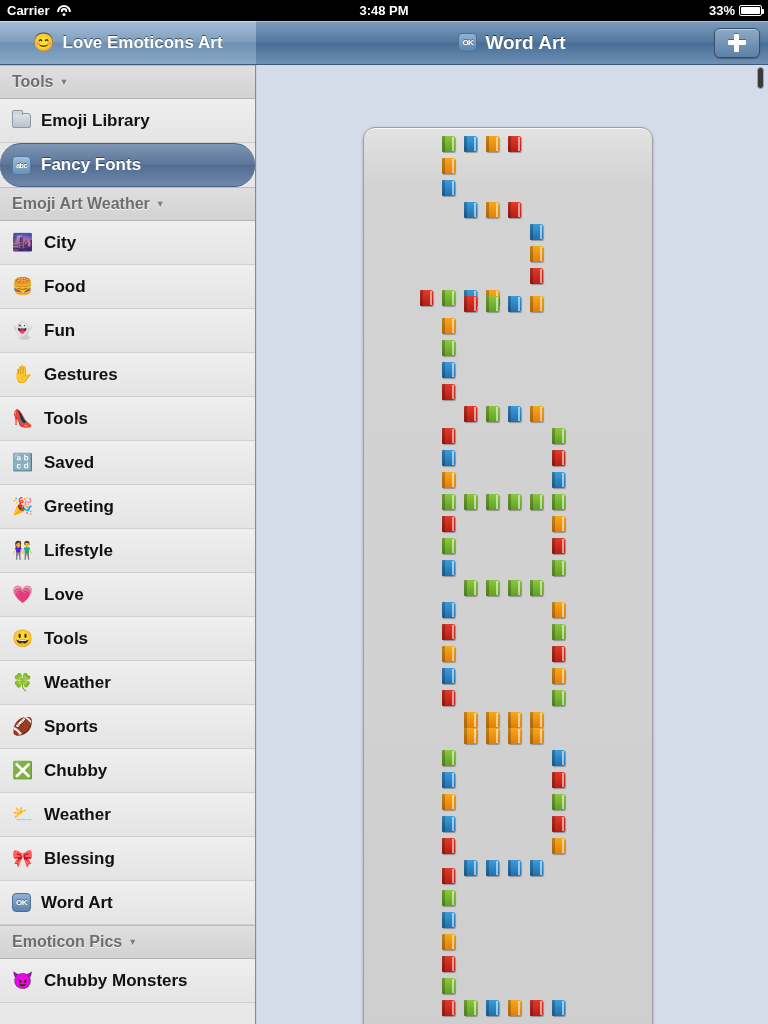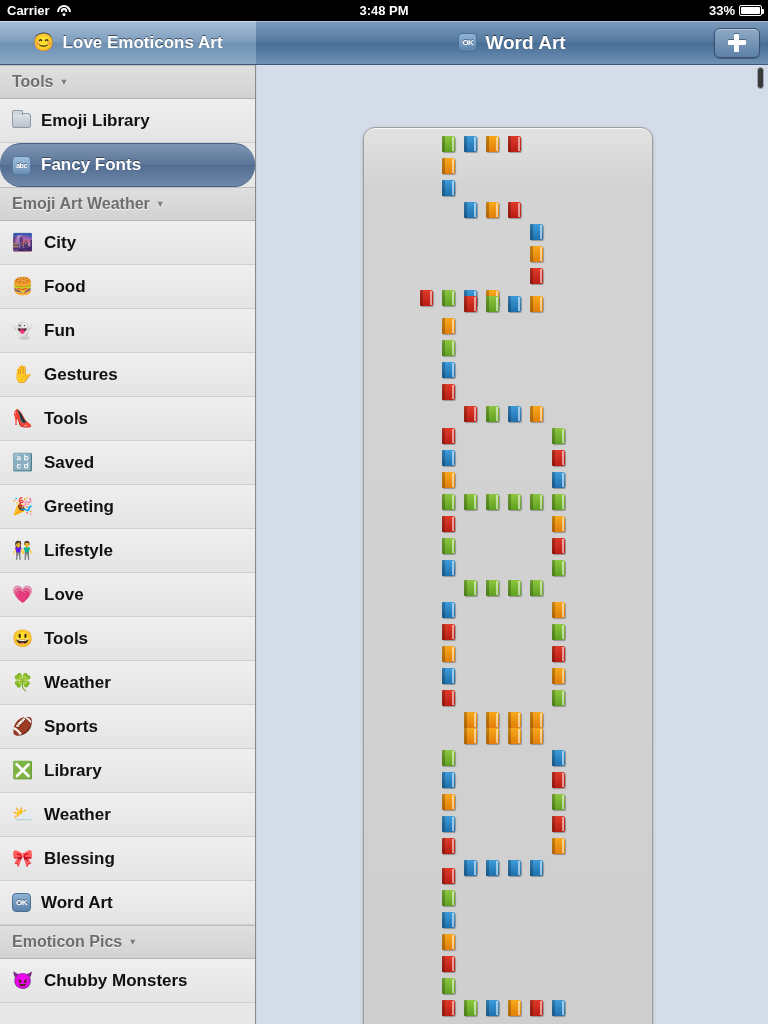--- a/index.html
+++ b/index.html
@@ -254,21 +254,21 @@
     <div class="row">
       <span class="emoji">🍀</span>
       <span>Weather</span>
     </div>
     <div class="row">
       <span class="emoji">🏈</span>
       <span>Sports</span>
     </div>
     <div class="row">
       <span class="emoji">❎</span>
-      <span>Library</span>
+      <span>Chubby</span>
     </div>
     <div class="row">
       <span class="emoji">⛅</span>
       <span>Weather</span>
     </div>
     <div class="row">
       <span class="emoji">🎀</span>
       <span>Blessing</span>
     </div>
     <div class="row">

